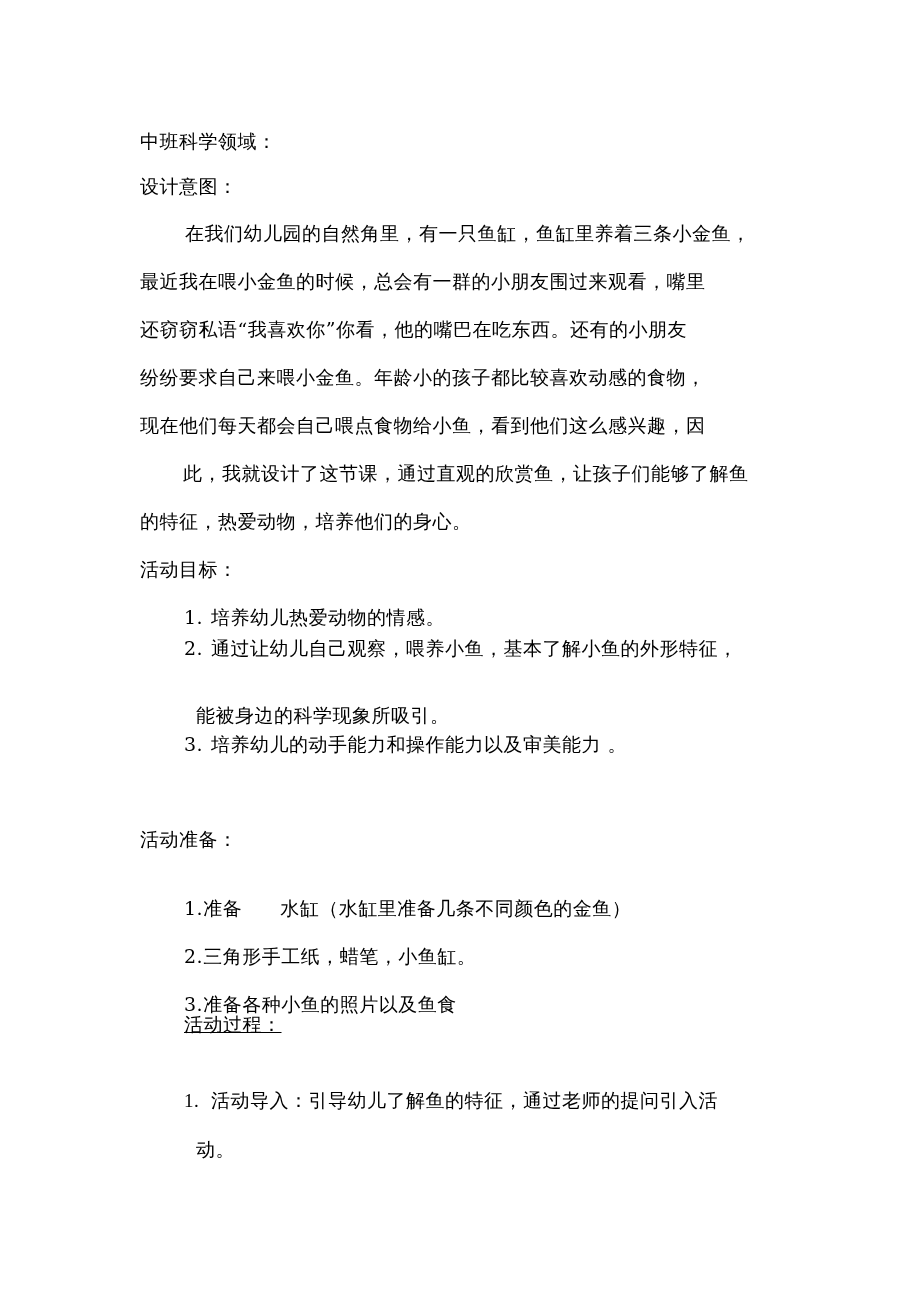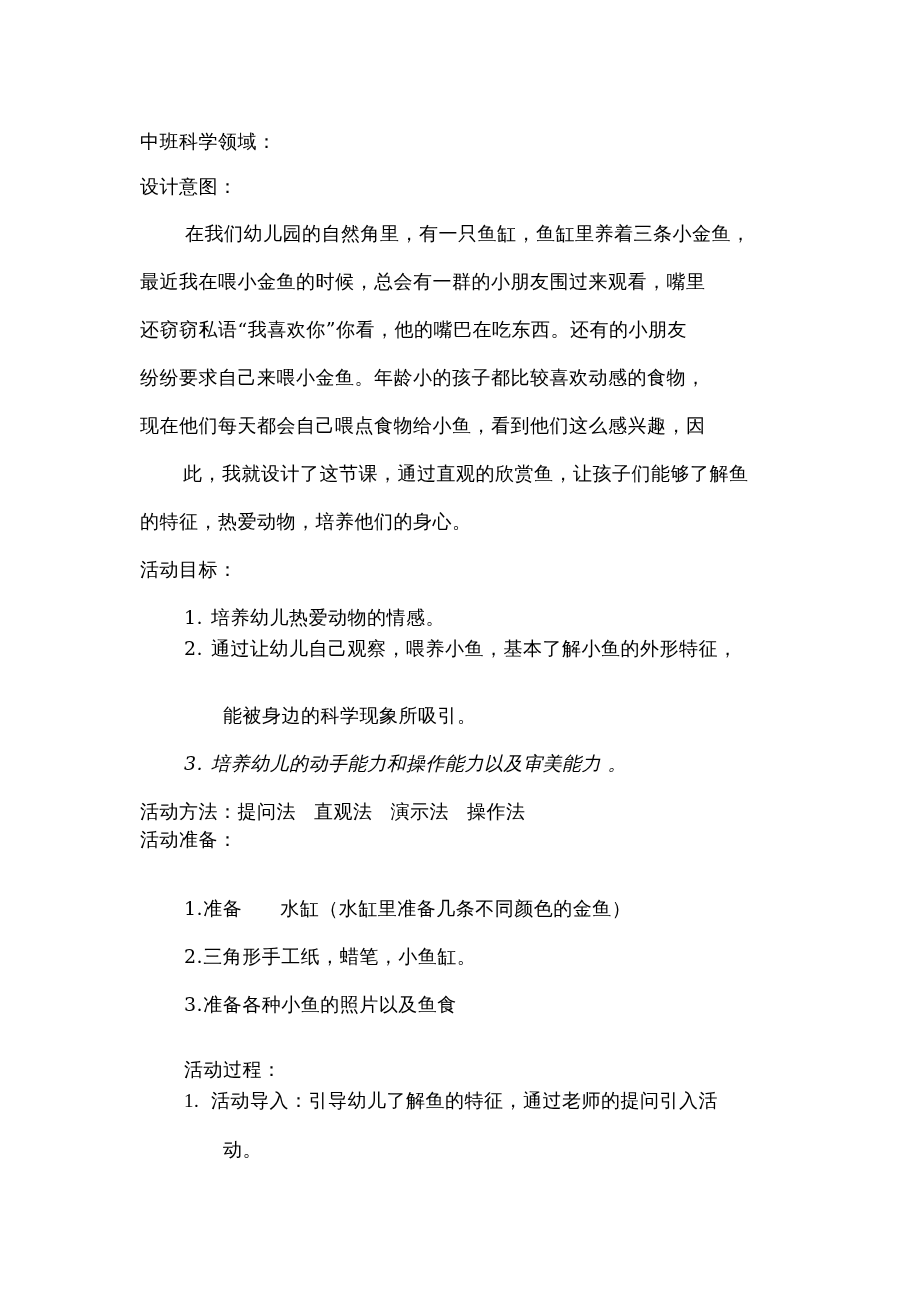--- a/index.html
+++ b/index.html
@@ -35,21 +35,21 @@
       top: 117px;
       font-size: 31px;
       line-height: 40px;
       white-space: nowrap;
       font-family: "DejaVu Sans", "Liberation Sans", sans-serif;
       font-weight: normal;
       letter-spacing: 1px;
     }
     .ind1 { left: 173px; margin-left: 12px; }
     .ind2 { left: 184px; }
-    .ind3 { left: 223px; }
+    .ind3 { left: 196px; }
     .num { display: inline-block; width: 27px; }
     .methods span.m { margin-right: 18px; }
     .prep-gap { display: inline-block; width: 38px; }
   </style>
 </head>
 <body>
 
 <div class="page">
 
   <div class="line" style="top:129px;">中班科学领域：</div>
@@ -69,44 +69,41 @@
   <div class="line" style="top:557px;text-align:center;">活动目标：</div>
 
   <div>
     <div class="line ind2" style="top:605px;">
       <span class="num">1.</span><span>培养幼儿热爱动物的情感。</span>
     </div>
     <div class="line ind2" style="top:628px;margin-top:8px;">
       <span class="num">2.</span><span>通过让幼儿自己观察，喂养小鱼，基本了解小鱼的外形特征，</span>
     </div>
     <div class="line ind3" style="top:703px;">能被身边的科学现象所吸引。</div>
-    <div class="line ind2" style="top:751px;font-style:italic;">
+    <div class="line ind2" style="top:732px;">
       <span class="num">3.</span><span>培养幼儿的动手能力和操作能力以及审美能力 。</span>
     </div>
   </div>
 
-  <div class="line methods" style="top:799px;">
-    <span>活动方法：</span><span class="m">提问法</span><span class="m">直观法</span><span class="m">演示法</span><span>操作法</span>
-  </div>
 
   <div class="line" style="top:827px;">活动准备：</div>
 
   <div>
     <div class="line ind2" style="top:896px;">
       <span>1.</span><span>准备</span><span class="prep-gap"></span><span>水缸（水缸里准备几条不同颜色的金鱼）</span>
     </div>
     <div class="line ind2" style="top:944px;">
       <span>2.</span><span>三角形手工纸，蜡笔，小鱼缸。</span>
     </div>
     <div class="line ind2" style="top:992px;">
       <span>3.</span><span>准备各种小鱼的照片以及鱼食</span>
     </div>
   </div>
 
-  <div class="line ind2" style="top:1057px;">活动过程：</div>
+  <div class="line ind2" style="top:1012px;text-decoration:underline;">活动过程：</div>
 
   <div>
     <div class="line ind2" style="top:1089px;font-family:Liberation Serif, serif;">
       <span class="num">1.</span><span>活动导入：引导幼儿了解鱼的特征，通过老师的提问引入活</span>
     </div>
     <div class="line ind3" style="top:1137px;">动。</div>
   </div>
 
 </div>
 

